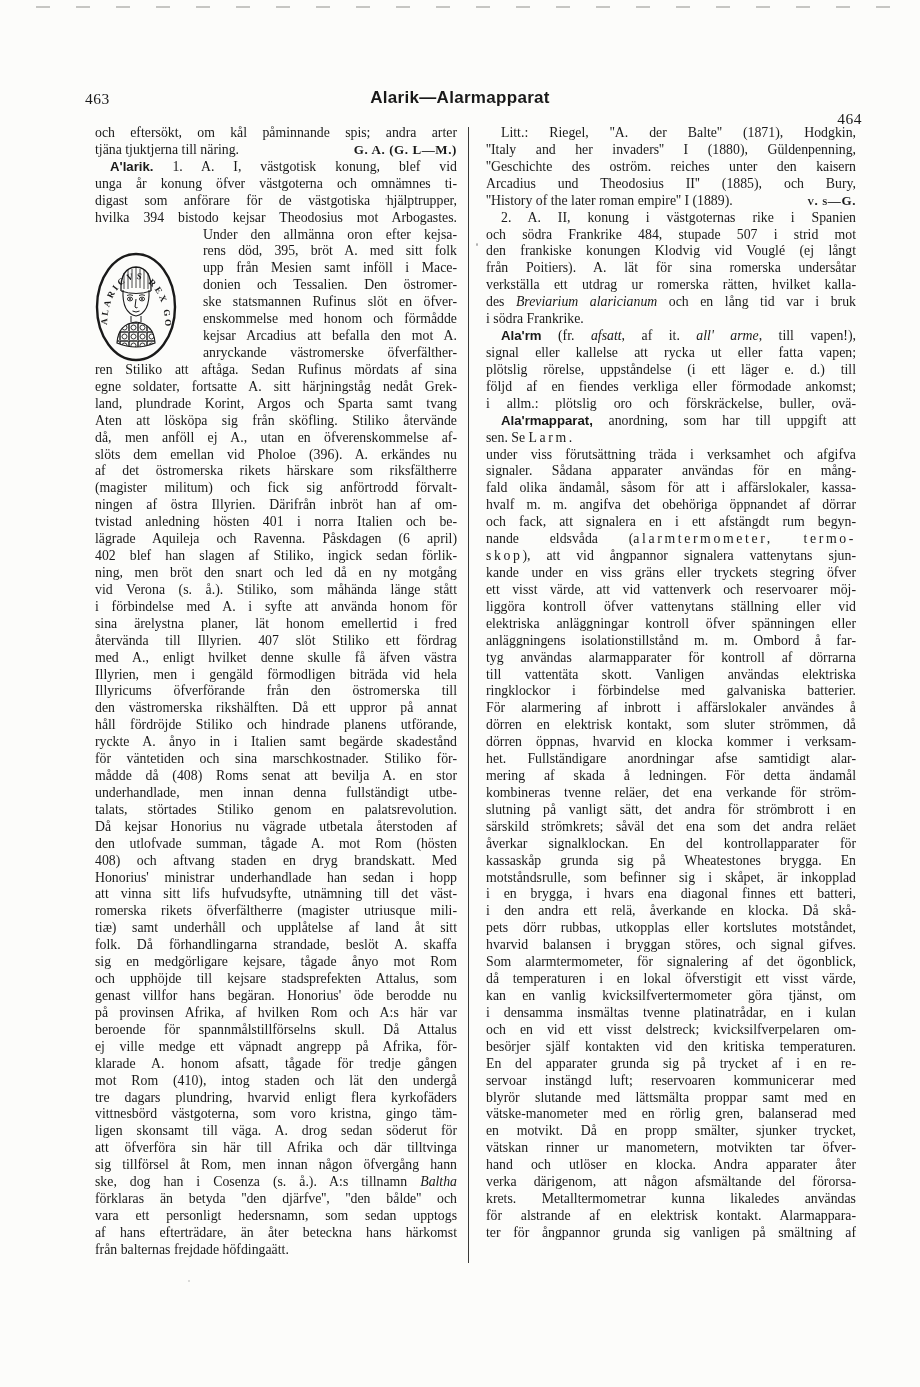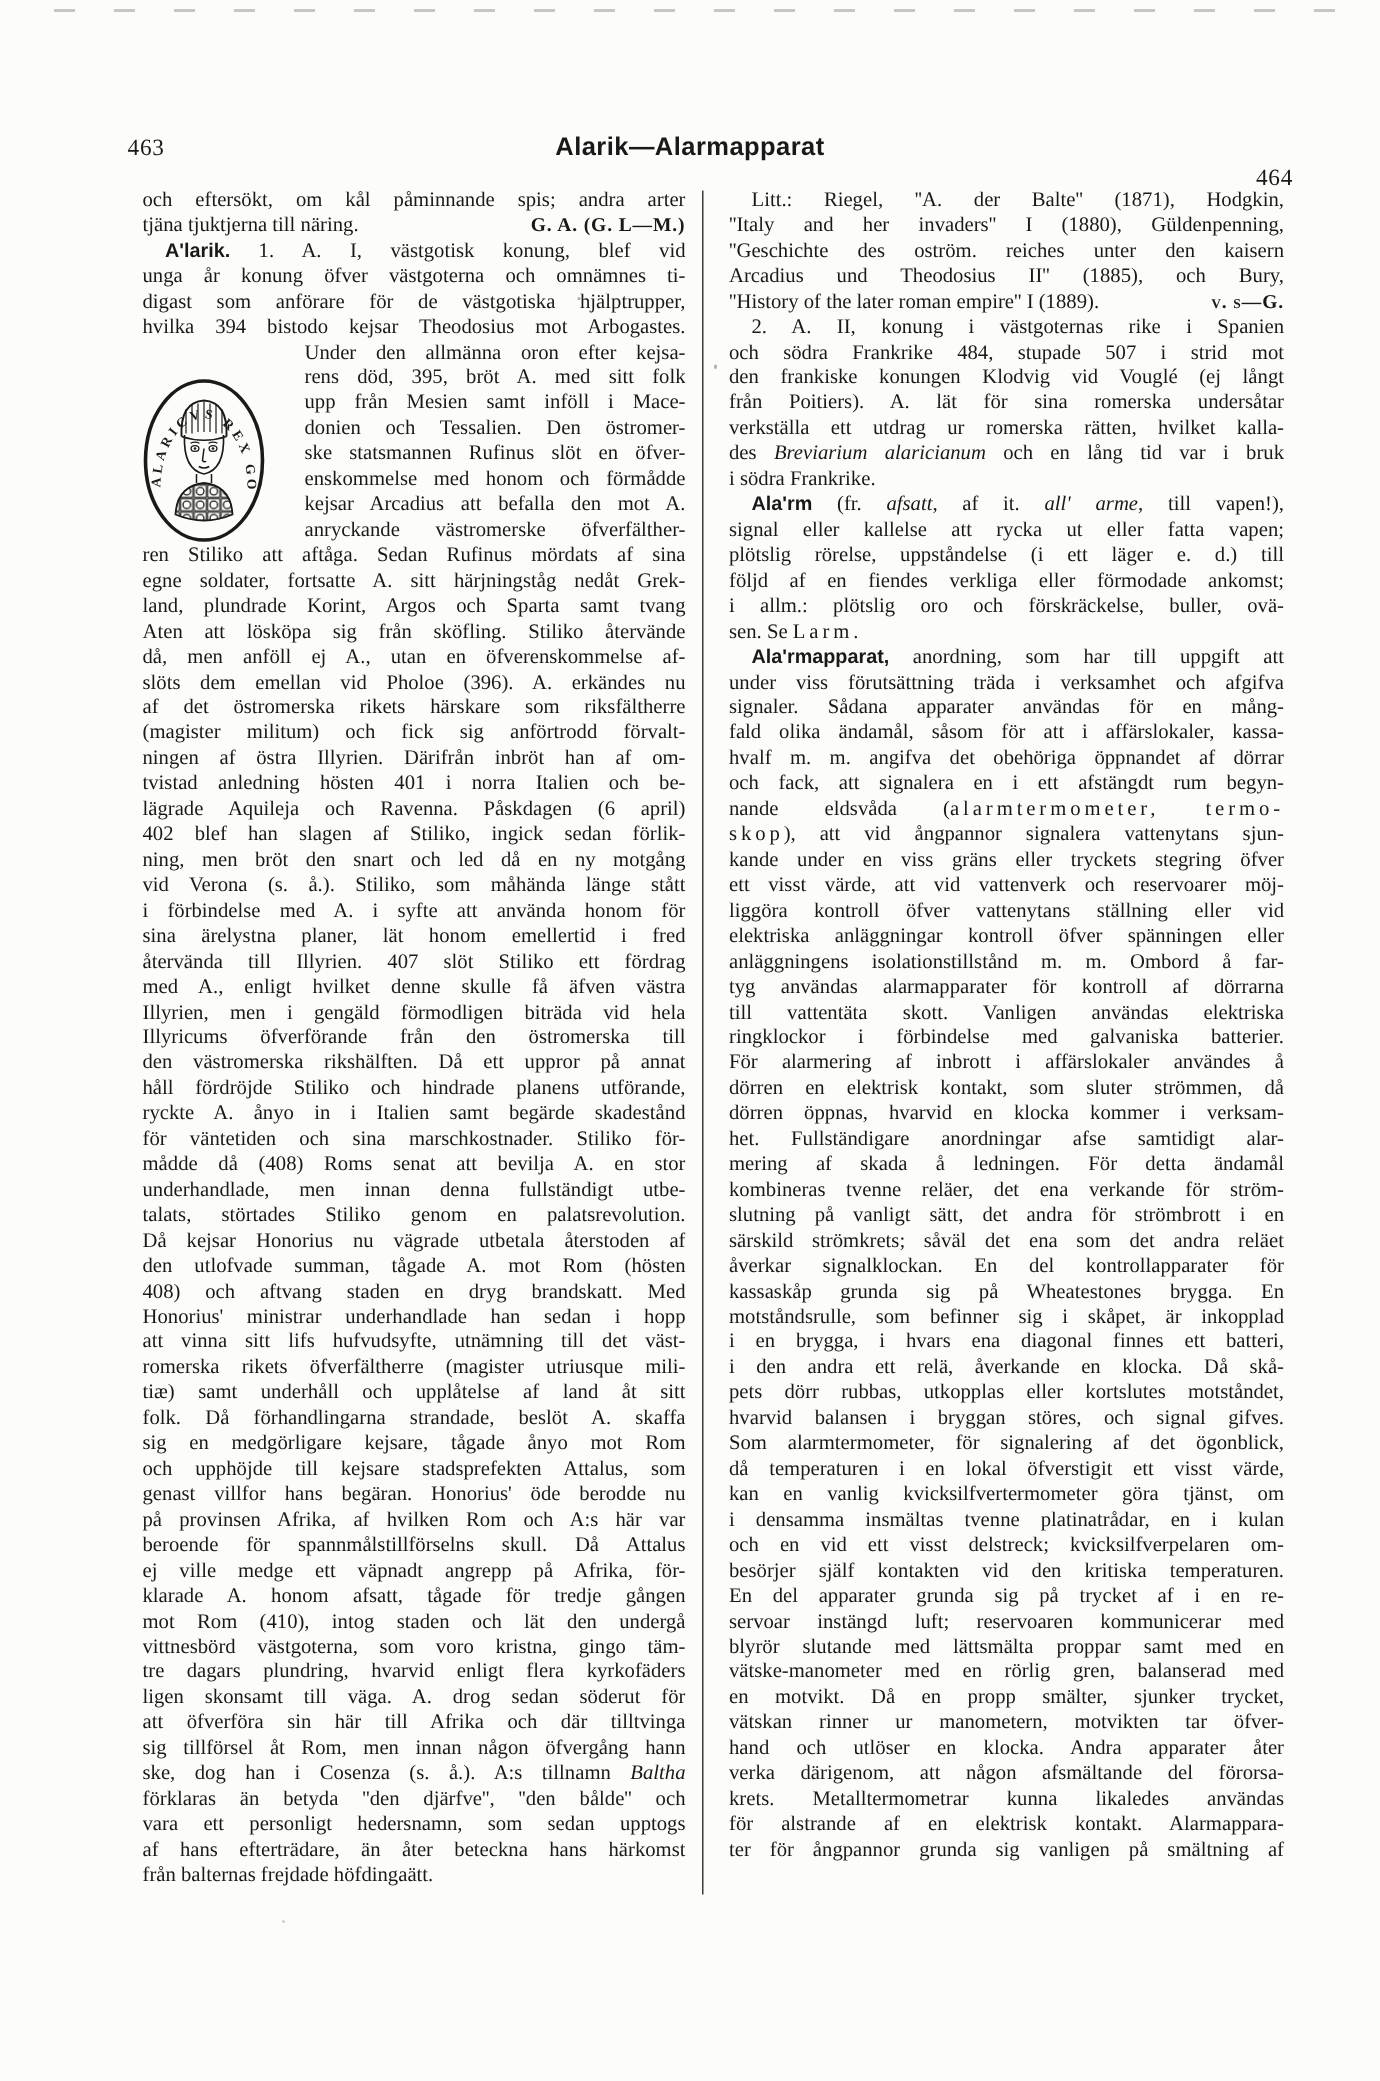--- a/index.html
+++ b/index.html
@@ -167,22 +167,22 @@
     <div class="tl"><span>tiæ) samt underhåll och upplåtelse af land åt sitt</span></div>
     <div class="tl"><span>folk.  Då förhandlingarna strandade, beslöt A. skaffa</span></div>
     <div class="tl"><span>sig en medgörligare kejsare, tågade ånyo mot Rom</span></div>
     <div class="tl"><span>och upphöjde till kejsare stadsprefekten Attalus, som</span></div>
     <div class="tl"><span>genast villfor hans begäran.  Honorius' öde berodde nu</span></div>
     <div class="tl"><span>på provinsen Afrika, af hvilken Rom och A:s här var</span></div>
     <div class="tl"><span>beroende för spannmålstillförselns skull.  Då Attalus</span></div>
     <div class="tl"><span>ej ville medge ett väpnadt angrepp på Afrika, för-</span></div>
     <div class="tl"><span>klarade A. honom afsatt, tågade för tredje gången</span></div>
     <div class="tl"><span>mot Rom (410), intog staden och lät den undergå</span></div>
+    <div class="tl"><span>tre dagars plundring, hvarvid enligt flera kyrkofäders</span></div>
     <div class="tl"><span>vittnesbörd västgoterna, som voro kristna, gingo täm-</span></div>
-    <div class="tl"><span>tre dagars plundring, hvarvid enligt flera kyrkofäders</span></div>
     <div class="tl"><span>ligen skonsamt till väga.  A. drog sedan söderut för</span></div>
     <div class="tl"><span>att öfverföra sin här till Afrika och där tilltvinga</span></div>
     <div class="tl"><span>sig tillförsel åt Rom, men innan någon öfvergång hann</span></div>
     <div class="tl"><span>ske, dog han i Cosenza (s. å.).  A:s tillnamn </span><span class="i">Baltha</span></div>
     <div class="tl"><span>förklaras än betyda ''den djärfve'', ''den bålde'' och</span></div>
     <div class="tl"><span>vara ett personligt hedersnamn, som sedan upptogs</span></div>
     <div class="tl"><span>af hans efterträdare, än åter beteckna hans härkomst</span></div>
     <div class="tl end"><span>från balternas frejdade höfdingaätt.</span></div>
   </div>
 
@@ -200,22 +200,22 @@
     <div class="tl"><span>den frankiske konungen Klodvig vid Vouglé (ej långt</span></div>
     <div class="tl"><span>från Poitiers).  A. lät för sina romerska undersåtar</span></div>
     <div class="tl"><span>verkställa ett utdrag ur romerska rätten, hvilket kalla-</span></div>
     <div class="tl"><span>des </span><span class="i">Breviarium alaricianum</span><span> och en lång tid var i bruk</span></div>
     <div class="tl end"><span>i södra Frankrike.</span></div>
     <div class="tl indent"><span class="b">Ala'rm</span><span> (fr. </span><span class="i">afsatt</span><span>, af it. </span><span class="i">all' arme</span><span>, till vapen!),</span></div>
     <div class="tl"><span>signal eller kallelse att rycka ut eller fatta vapen;</span></div>
     <div class="tl"><span>plötslig rörelse, uppståndelse (i ett läger e. d.) till</span></div>
     <div class="tl"><span>följd af en fiendes verkliga eller förmodade ankomst;</span></div>
     <div class="tl"><span>i allm.: plötslig oro och förskräckelse, buller, ovä-</span></div>
+    <div class="tl indent"><span class="b">Ala'rmapparat,</span><span> anordning, som har till uppgift att</span></div>
     <div class="tl end"><span>sen.  Se </span><span class="sp">Larm</span><span>.</span></div>
-    <div class="tl indent"><span class="b">Ala'rmapparat,</span><span> anordning, som har till uppgift att</span></div>
     <div class="tl"><span>under viss förutsättning träda i verksamhet och afgifva</span></div>
     <div class="tl"><span>signaler.  Sådana apparater användas för en mång-</span></div>
     <div class="tl"><span>fald olika ändamål, såsom för att i affärslokaler, kassa-</span></div>
     <div class="tl"><span>hvalf m. m. angifva det obehöriga öppnandet af dörrar</span></div>
     <div class="tl"><span>och fack, att signalera en i ett afstängdt rum begyn-</span></div>
     <div class="tl"><span>nande eldsvåda (</span><span class="sp">alarmtermometer,</span><span> </span><span class="sp">termo-</span></div>
     <div class="tl"><span class="sp">skop</span><span>), att vid ångpannor signalera vattenytans sjun-</span></div>
     <div class="tl"><span>kande under en viss gräns eller tryckets stegring öfver</span></div>
     <div class="tl"><span>ett visst värde, att vid vattenverk och reservoarer möj-</span></div>
     <div class="tl"><span>liggöra kontroll öfver vattenytans ställning eller vid</span></div>

